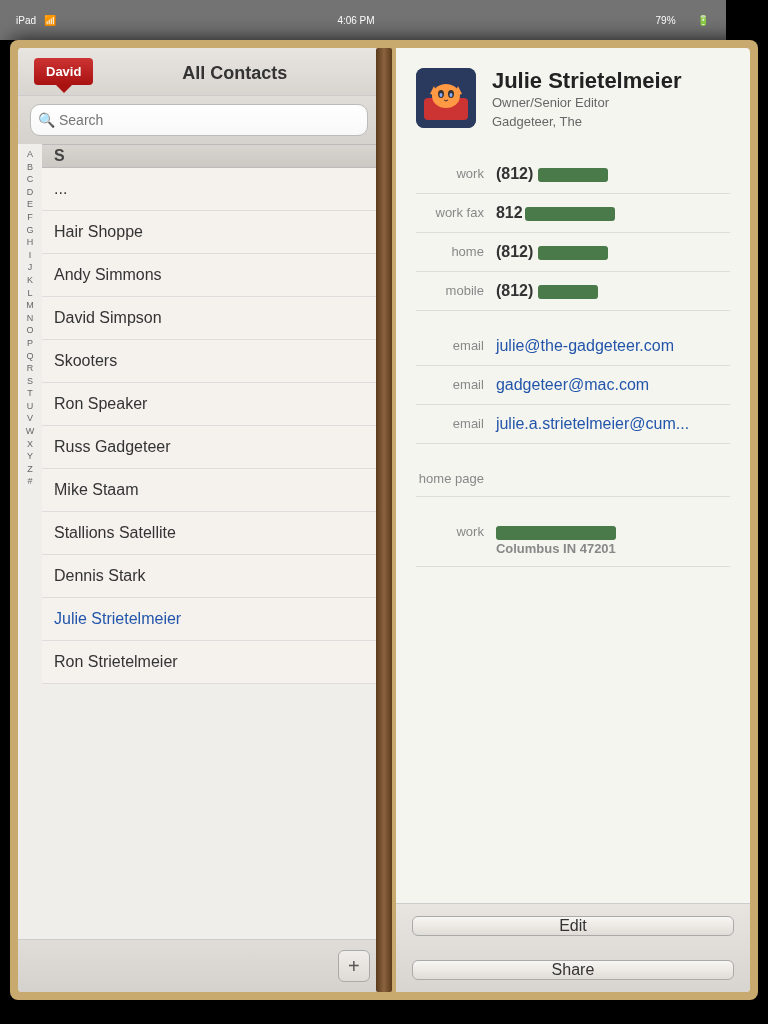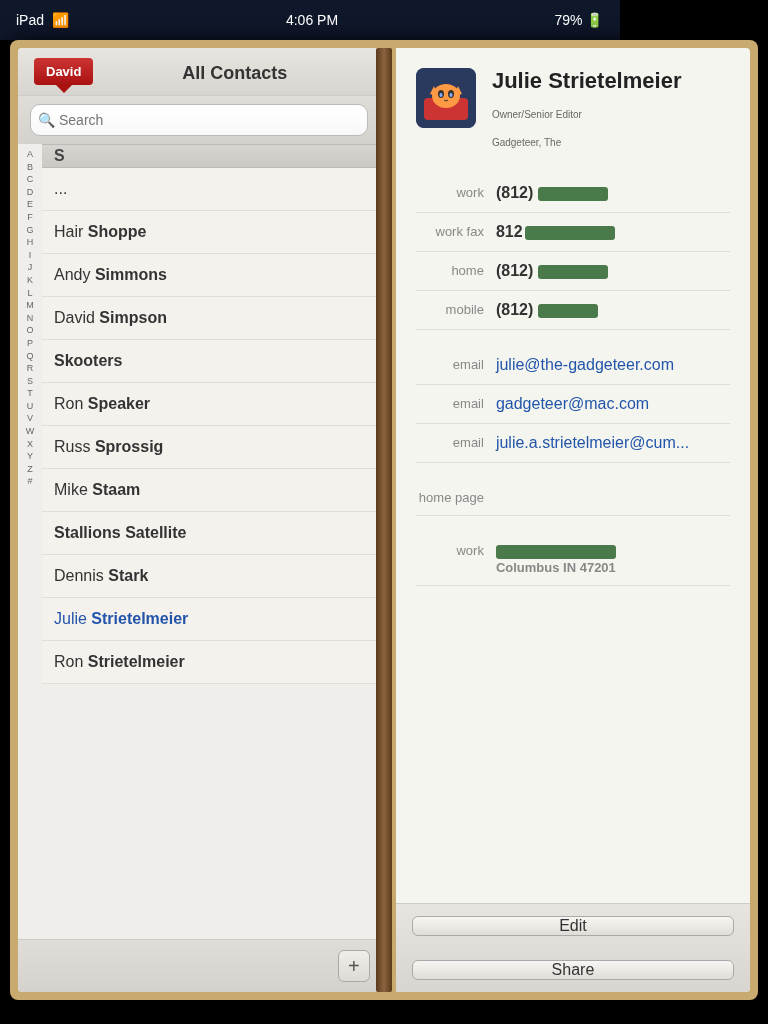--- a/index.html
+++ b/index.html
@@ -7,42 +7,42 @@
     body {
       width: 768px;
       height: 1024px;
       background: #000;
       font-family: -apple-system, 'Helvetica Neue', Helvetica, sans-serif;
       overflow: hidden;
     }
 
     
     .status-bar {
-      width: 620px;
+      width: 726px;
       height: 40px;
-      background: #0f172a;
+      background: #737373;
       display: flex;
       align-items: center;
       justify-content: space-between;
       padding: 0 16px;
       color: #fff;
-      font-size: 14px;
+      font-size: 10px;
       font-weight: 500;
     }
 
     .status-left {
       display: flex;
       align-items: center;
       gap: 8px;
     }
 
     .status-right {
       display: flex;
       align-items: center;
-      gap: 4px;
+      gap: 22px;
     }
 
     
     .book-container {
       width: 748px;
       height: 960px;
       margin: 0 10px;
       background: #c8a96e;
       border-radius: 8px;
       padding: 8px;
@@ -210,21 +210,21 @@
       color: #333;
       cursor: pointer;
       background: #f5f2ee;
     }
 
     .contact-item.active {
       color: #2255aa;
     }
 
     .contact-name-bold {
-      font-weight: 700;
+      font-weight: 400;
     }
 
     
     .add-button-container {
       padding: 10px;
       background: linear-gradient(to bottom, #e0ddd8, #d5d2cd);
       border-top: 1px solid #ccc;
       display: flex;
       justify-content: flex-end;
     }
@@ -275,23 +275,23 @@
     }
 
     .contact-full-name {
       font-size: 22px;
       font-weight: 700;
       color: #222;
       line-height: 1.2;
     }
 
     .contact-subtitle {
-      font-size: 10px;
+      font-size: 13px;
       color: #666;
-      margin-top: 14px;
+      margin-top: 0;
       line-height: 1.4;
     }
 
     
     .detail-row {
       display: flex;
       align-items: flex-start;
       padding: 10px 0;
       border-bottom: 1px solid #e0ddd8;
     }
@@ -460,21 +460,21 @@
 
         <div class="contact-item">
           <span class="contact-name-bold">Skooters</span>
         </div>
 
         <div class="contact-item">
           Ron <span class="contact-name-bold">Speaker</span>
         </div>
 
         <div class="contact-item">
-          Russ <span class="contact-name-bold">Sprossig</span>
+          Russ <span class="contact-name-bold">Gadgeteer</span>
         </div>
 
         <div class="contact-item">
           Mike <span class="contact-name-bold">Staam</span>
         </div>
 
         <div class="contact-item">
           <span class="contact-name-bold">Stallions Satellite</span>
         </div>
 

